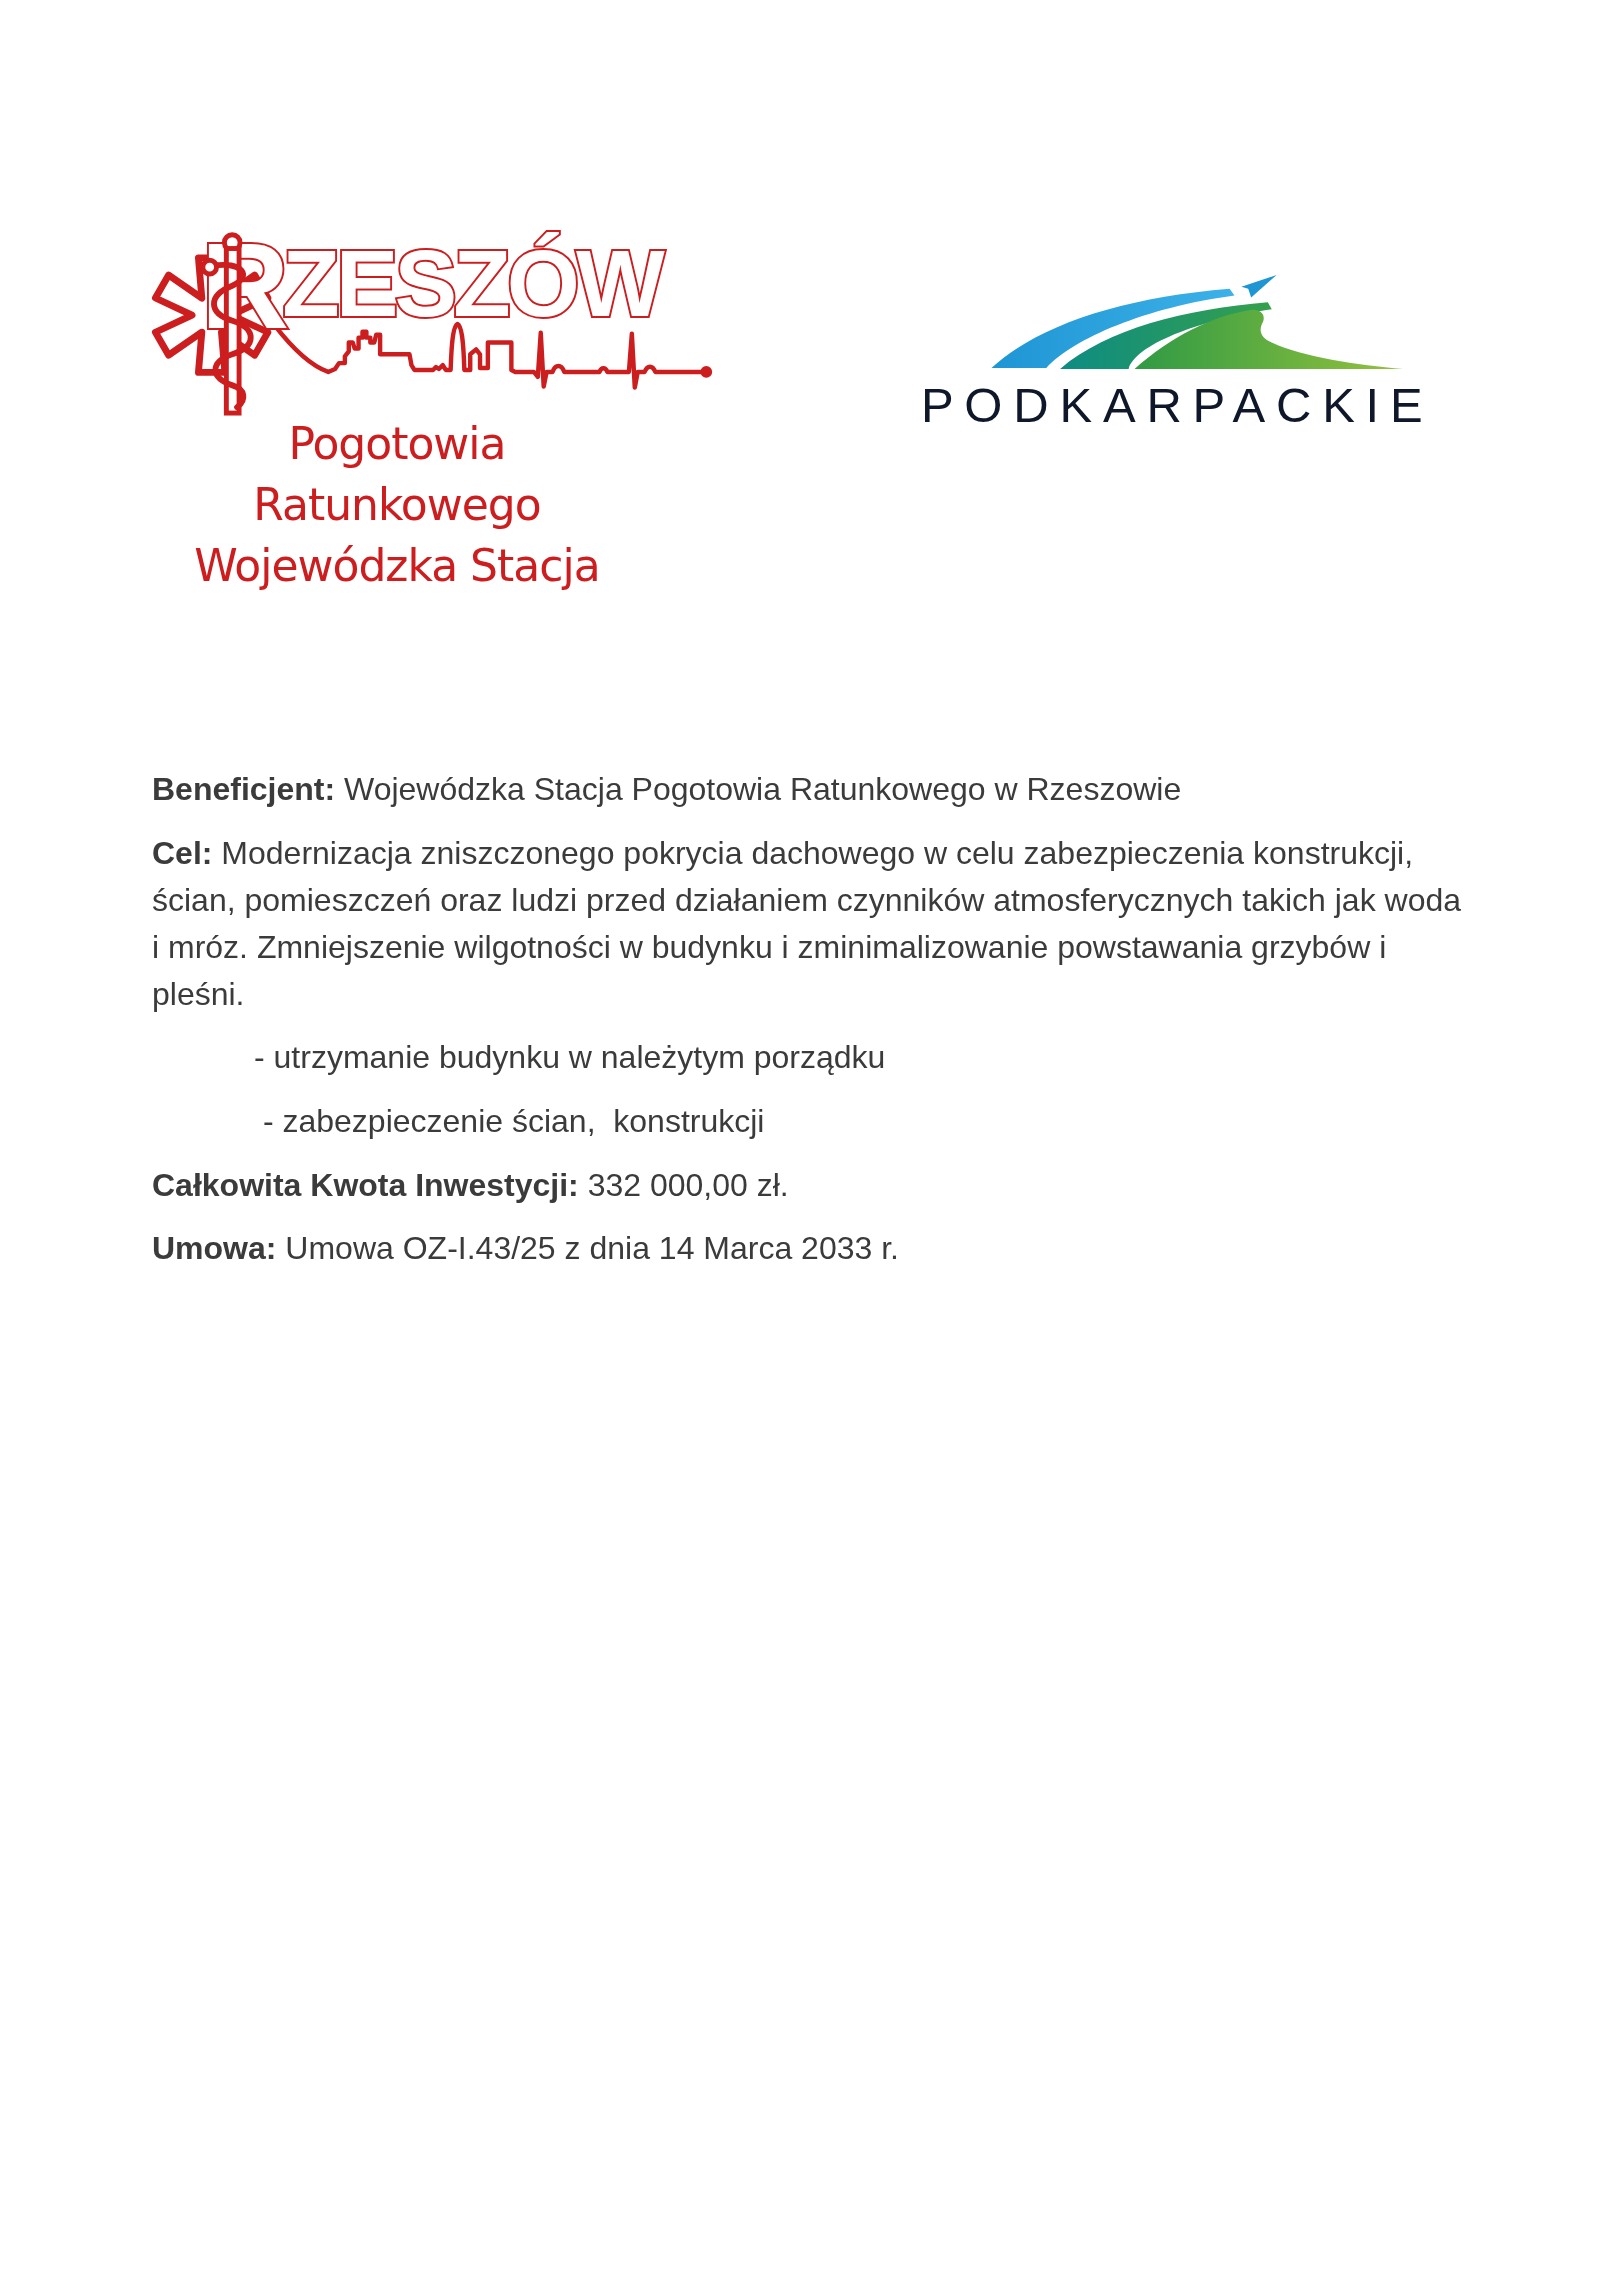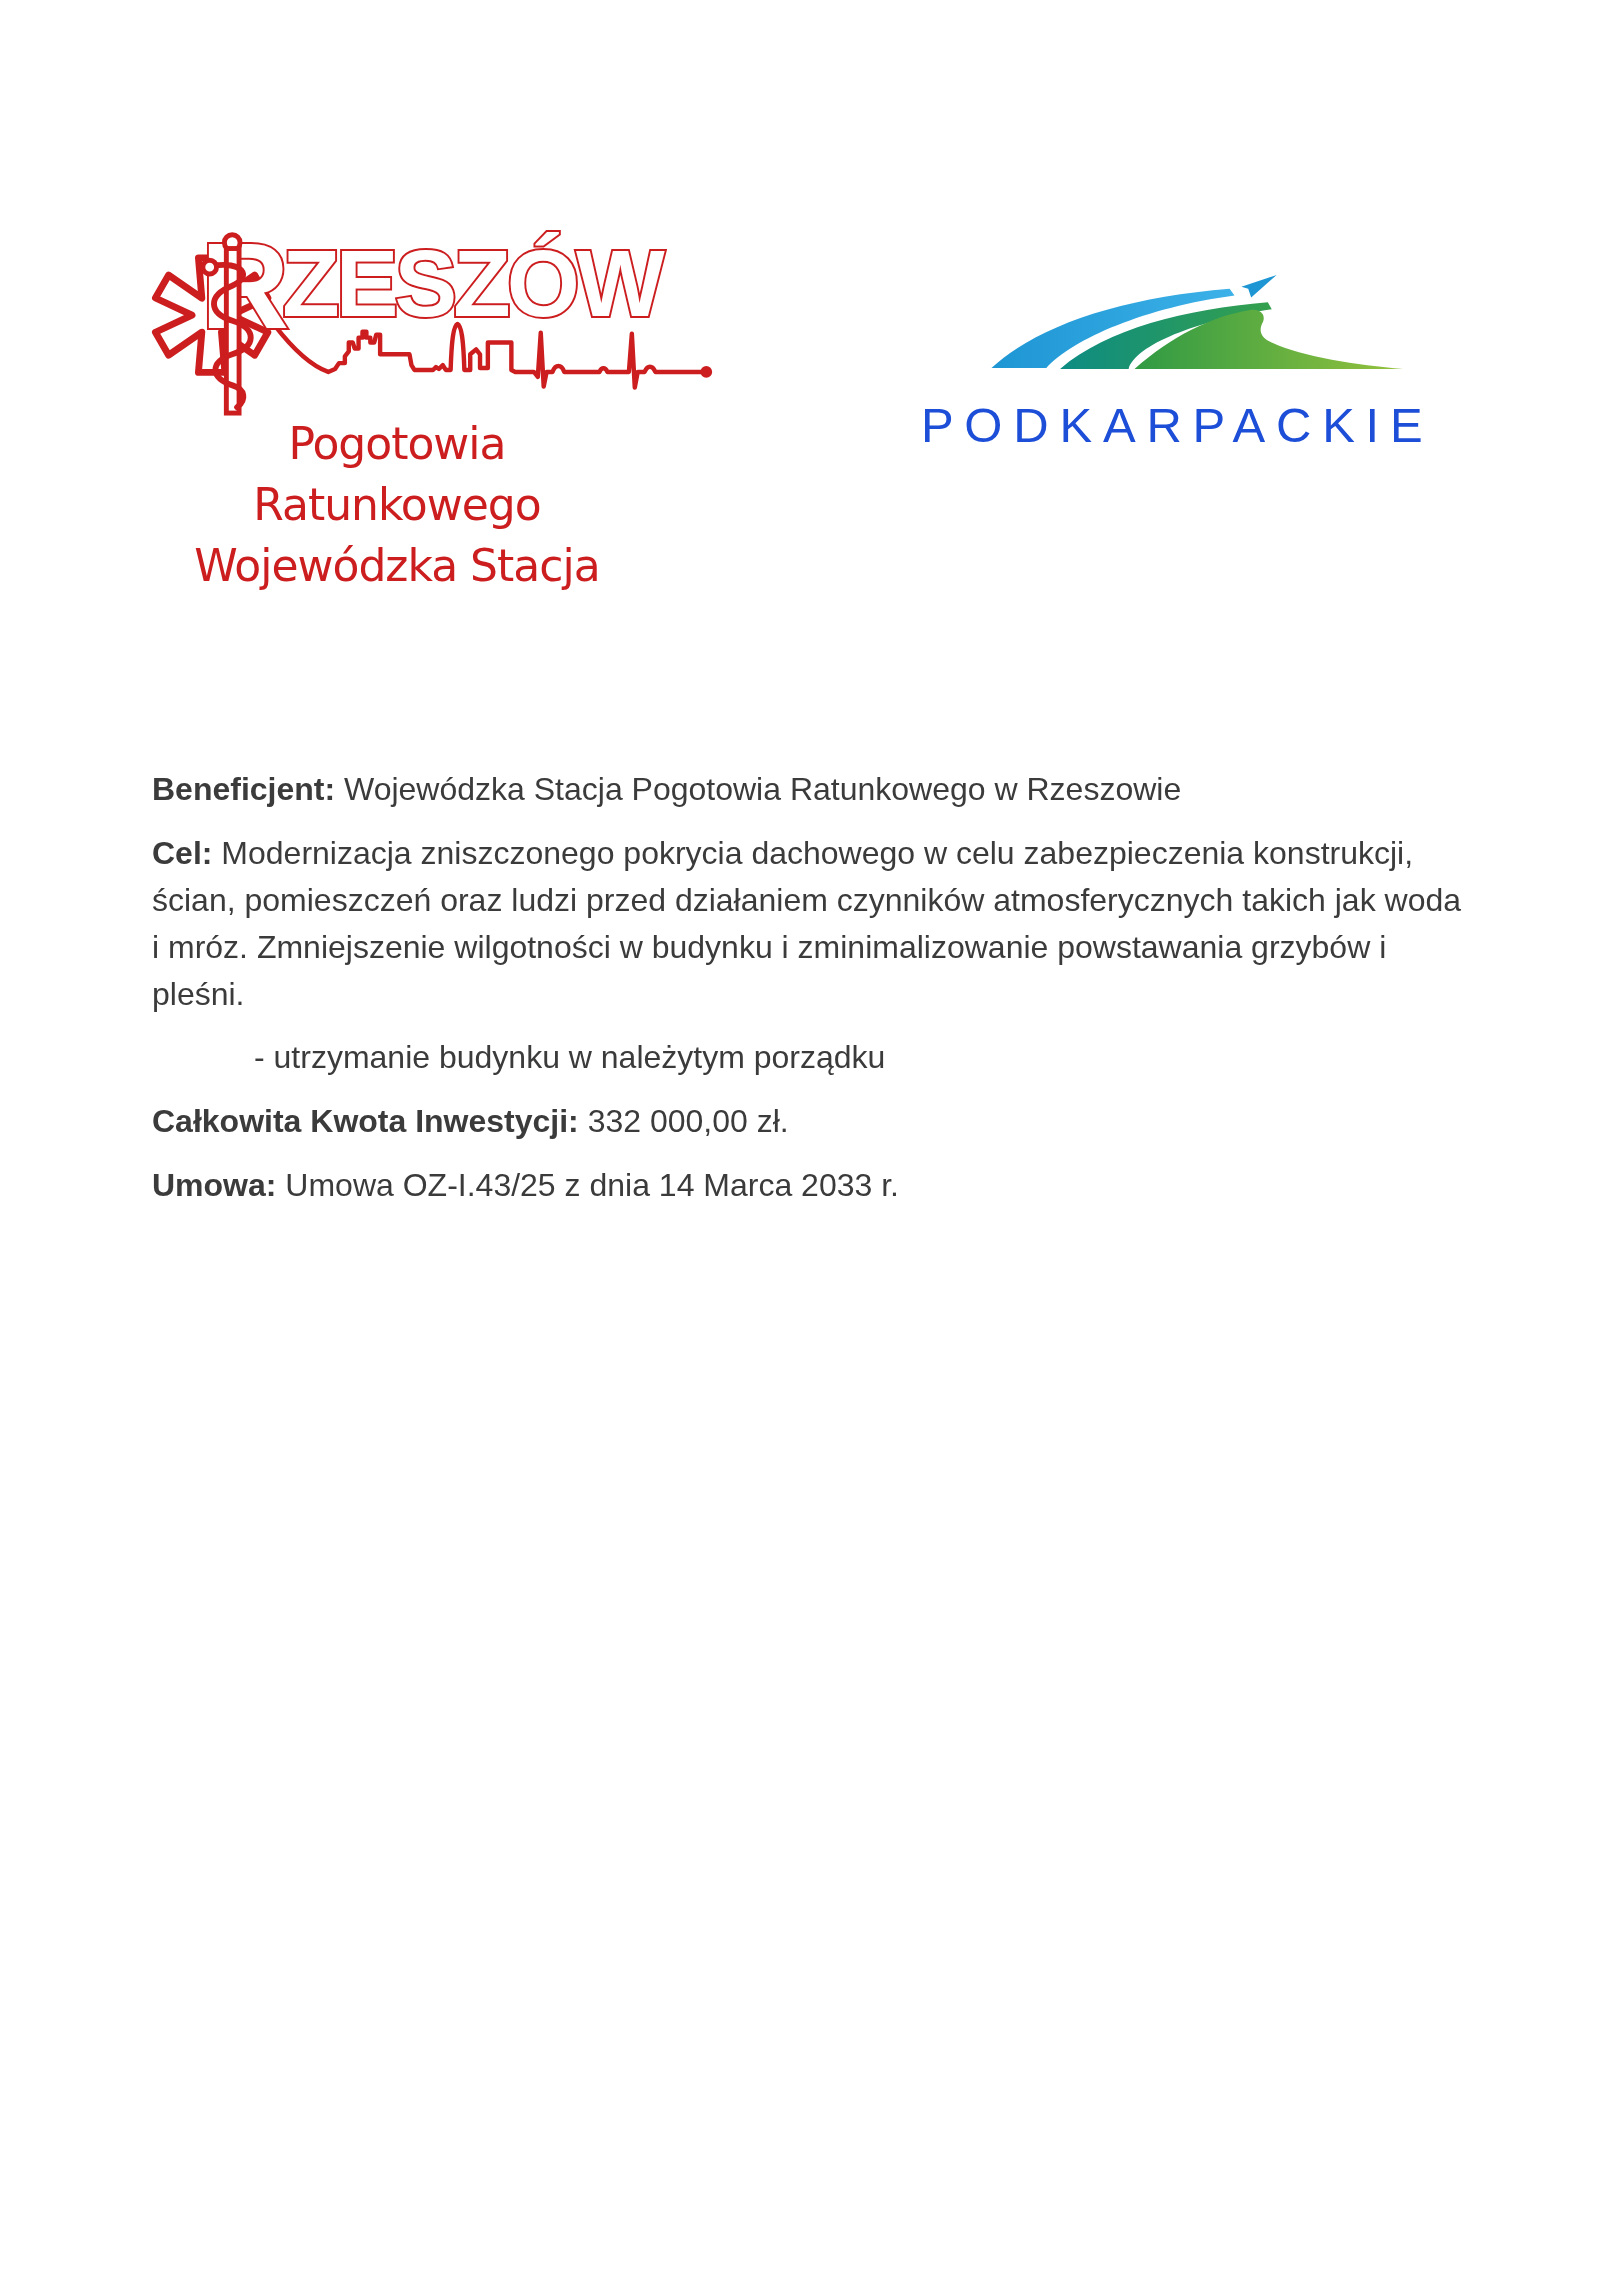--- a/index.html
+++ b/index.html
@@ -19,23 +19,23 @@
     text-align:center;
     color:#cc1d1f;
     font-family:"DejaVu Sans", sans-serif;
     font-size:44px;line-height:61px;letter-spacing:-1px;
   }
 
   
   .podkarpackie-logo{position:absolute;left:916px;top:270px;width:490px;}
   .pk-graphic{display:block;width:490px;height:101px;}
   .pk-wordmark{
-    margin-top:29px;
+    margin-top:9px;
     margin-left:4.9px;
-    color:#1d4ed8;
+    color:#0f172a;
     font-size:49px;line-height:51px;
     letter-spacing:10.8px;
     white-space:nowrap;
   }
 
   
   .content{
     position:absolute;left:152px;top:766px;width:1323px;
     color:#3b3b3b;
     font-size:32px;line-height:47px;
@@ -125,20 +125,21 @@
 
     <p><span class="lbl">Beneficjent:</span><span class="txt"> Wojewódzka Stacja Pogotowia Ratunkowego w Rzeszowie</span></p>
 
 
     <p><span class="lbl">Cel:</span><span class="txt"> Modernizacja zniszczonego pokrycia dachowego w celu zabezpieczenia konstrukcji, ścian, pomieszczeń oraz ludzi przed działaniem czynników atmosferycznych takich jak woda i mróz. Zmniejszenie wilgotności w budynku i zminimalizowanie powstawania grzybów i pleśni.</span></p>
 
 
     <p class="indent"><span class="txt">- utrzymanie budynku w należytym porządku</span></p>
 
 
+    <p class="indent"><span class="txt"> - zabezpieczenie ścian,  konstrukcji</span></p>
 
     <p><span class="lbl">Całkowita Kwota Inwestycji:</span><span class="txt"> 332 000,00 zł.</span></p>
 
 
     <p><span class="lbl">Umowa:</span><span class="txt"> Umowa OZ-I.43/25 z dnia 14 Marca 2033 r.</span></p>
 
   </div>
 </div>
 
 

